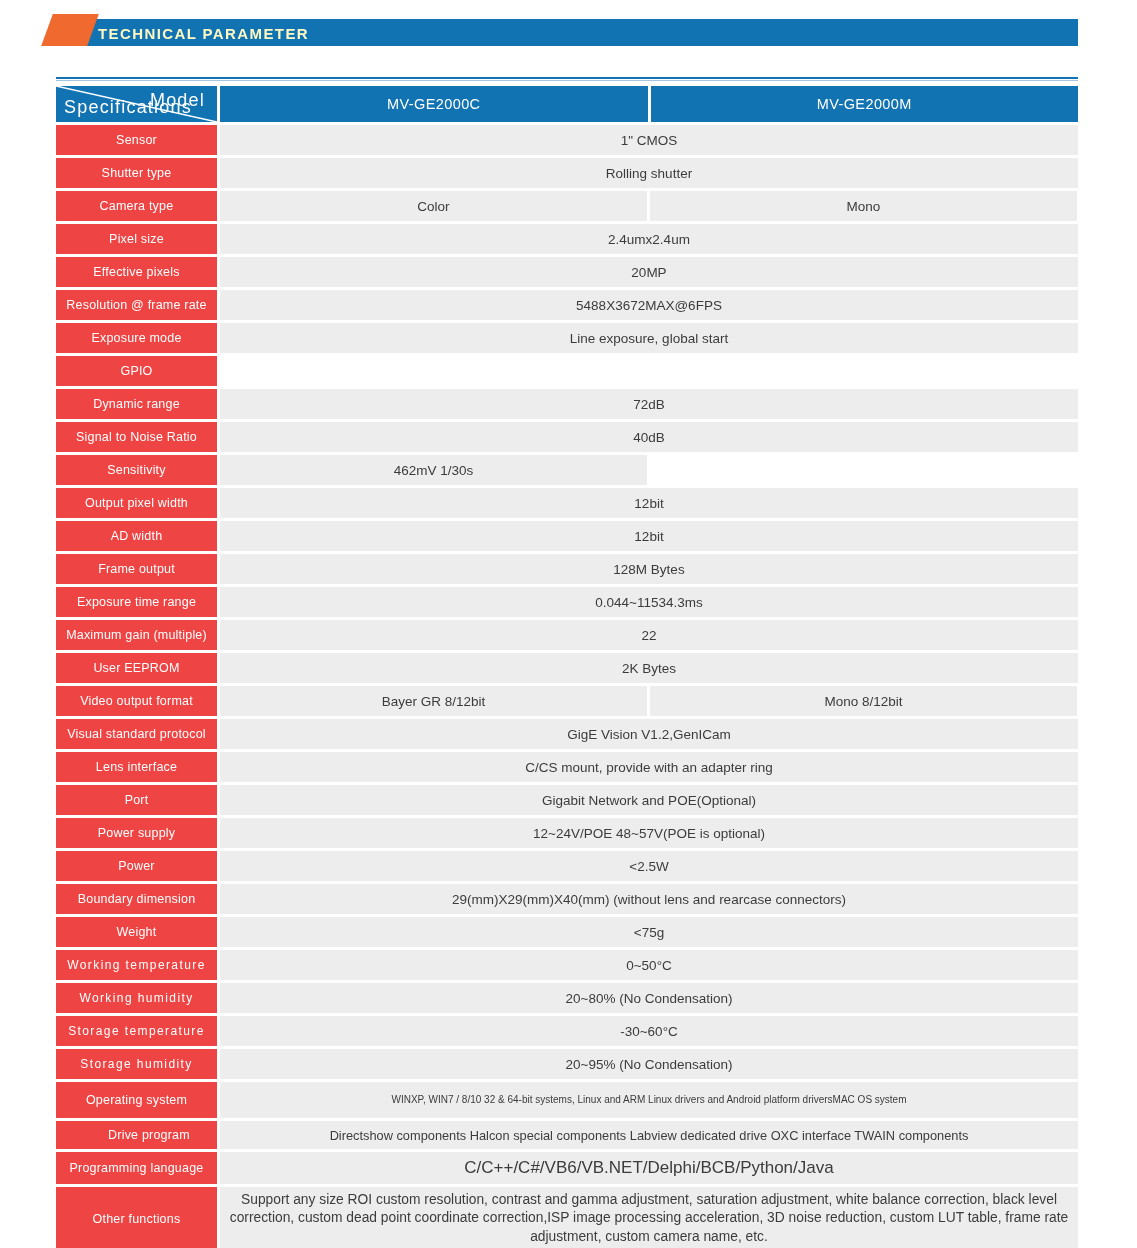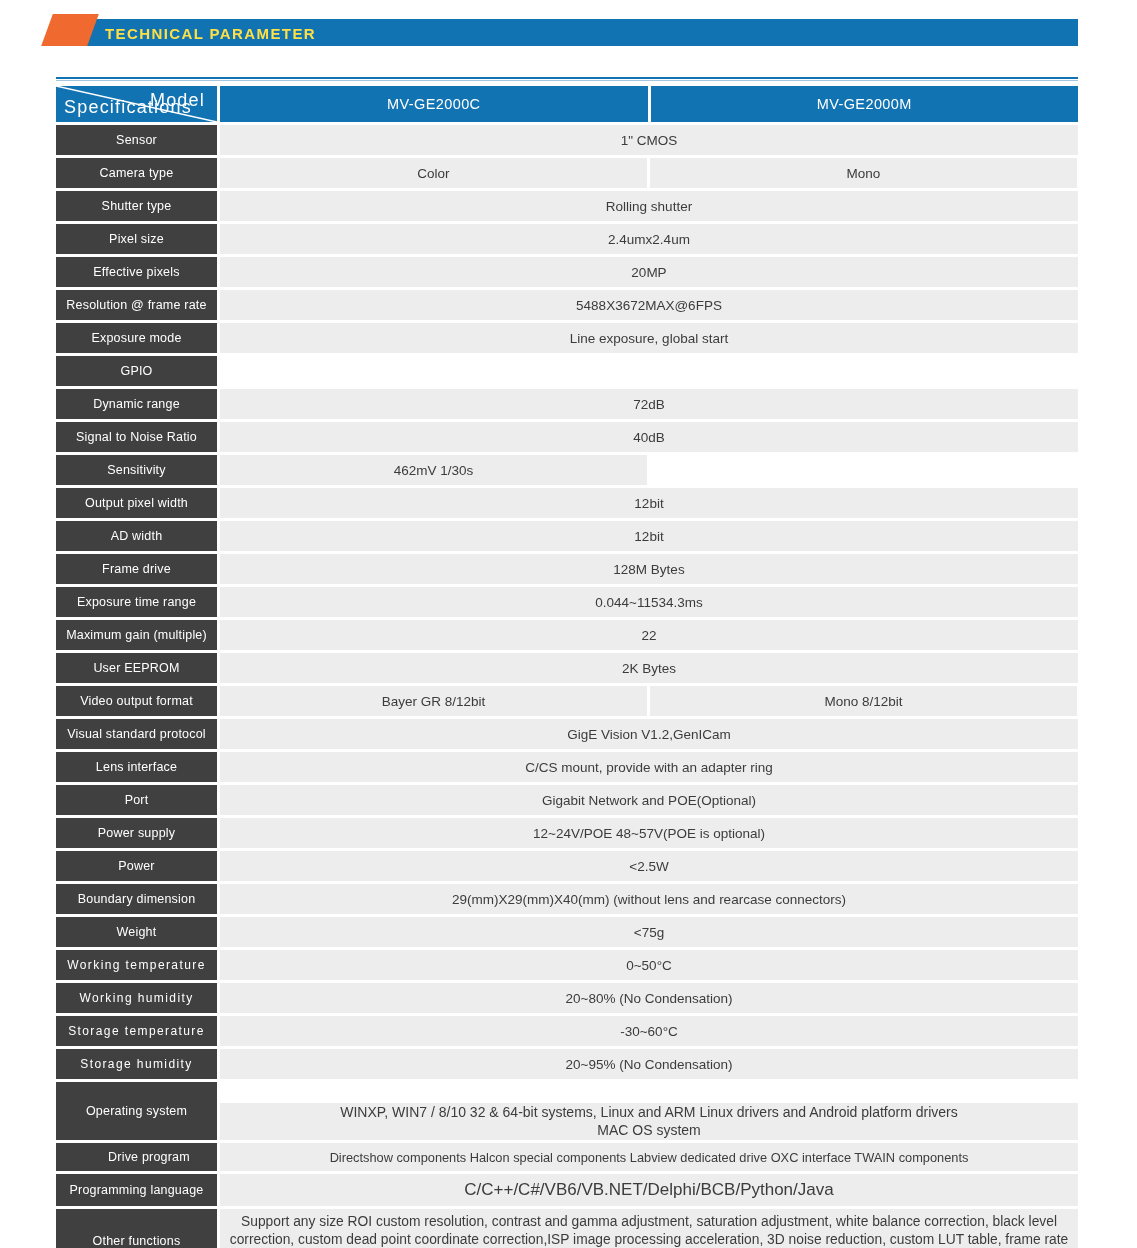--- a/index.html
+++ b/index.html
@@ -14,36 +14,36 @@
   .title-banner {
     position:absolute; left:56px; top:19px; width:1022px; height:27px;
     background:#1173b2;
   }
   .orange-flag {
     position:absolute; left:-9px; top:-5px; width:46px; height:32px;
     background:#f0692f; transform:skewX(-20deg);
   }
   .title-text {
     position:absolute; left:42px; top:50%; transform:translateY(-50%);
-    color:#fde047; font-size:15px; font-weight:bold; letter-spacing:1.4px;margin-left:7px;
+    color:#fef9c3; font-size:15px; font-weight:bold; letter-spacing:1.4px;
   }
 
   
   .rule {
     position:absolute; left:56px; top:77px; width:1022px; height:4px;
     background:linear-gradient(to bottom, #1173b2 0, #1173b2 2px, #ffffff 2px, #ffffff 3px, #a3c6e0 3px, #a3c6e0 4px);
   }
 
   
   .table-wrap { position:absolute; left:56px; top:86px; width:1022px; }
   .row { display:flex; gap:3px; margin-bottom:3px; }
 
   .label-cell {
     flex:0 0 161px; width:161px; min-height:30px;
-    background:#404040; color:#ffffff;
+    background:#ef4444; color:#ffffff;
     display:flex; align-items:center; justify-content:center;
     text-align:left; font-size:12.5px; letter-spacing:0.2px;
     padding:1px 2px;
   }
   .value-cell {
     flex:1; min-height:30px;
     background:#ededed; color:#3c3c3c;
     display:flex; align-items:center; justify-content:center;
     text-align:center; font-size:13.5px; padding:1px 6px;
   }
@@ -60,21 +60,21 @@
   .corner-model { position:absolute; top:4px; right:12px; letter-spacing:1.2px; }
   .corner-spec  { position:absolute; bottom:4px; left:8px; letter-spacing:1.2px; }
   .col-header {
     flex:1; background:#1173b2; color:#ffffff;
     display:flex; align-items:center; justify-content:center;
     font-size:14.5px; letter-spacing:0.4px;
   }
 
   
   .spaced .label-cell { letter-spacing:1.4px; font-size:12px; }
-  .row-os .value-cell { flex-direction:column; font-size:14px; line-height:1.25; min-height:36px;margin-top:21px; }
+  .row-os .value-cell { flex-direction:row; font-size:10px; line-height:1.25; min-height:36px; }
   .row-drive .value-cell { font-size:12.8px; min-height:28px; }
   .row-drive .label-cell { min-height:28px;padding-left:27px; }
   .row-lang .value-cell { font-size:17px; min-height:32px; }
   .row-other .value-cell { font-size:13.8px; line-height:1.34; min-height:62px; padding:4px 2px; }
   .row-other .label-cell { min-height:62px; }
 </style>
 </head>
 <body>
 
 <div class="page">
@@ -97,29 +97,29 @@
       </div>
       <div class="col-header">MV-GE2000C</div>
       <div class="col-header">MV-GE2000M</div>
     </div>
     <div id="spec-rows">
         <div class="row">
           <div class="label-cell">Sensor</div>
           <div class="value-cell">1" CMOS</div>
         </div>
         <div class="row">
+          <div class="label-cell">Shutter type</div>
+          <div class="value-cell">Rolling shutter</div>
+        </div>
+        <div class="row">
           <div class="label-cell">Camera type</div>
           <div class="value-cell half">Color</div>
           <div class="value-cell half">Mono</div>
         </div>
         <div class="row">
-          <div class="label-cell">Shutter type</div>
-          <div class="value-cell">Rolling shutter</div>
-        </div>
-        <div class="row">
           <div class="label-cell">Pixel size</div>
           <div class="value-cell">2.4umx2.4um</div>
         </div>
         <div class="row">
           <div class="label-cell">Effective pixels</div>
           <div class="value-cell">20MP</div>
         </div>
         <div class="row">
           <div class="label-cell">Resolution @ frame rate</div>
           <div class="value-cell">5488X3672MAX@6FPS</div>
@@ -145,21 +145,21 @@
         </div>
         <div class="row">
           <div class="label-cell">Output pixel width</div>
           <div class="value-cell">12bit</div>
         </div>
         <div class="row">
           <div class="label-cell">AD width</div>
           <div class="value-cell">12bit</div>
         </div>
         <div class="row">
-          <div class="label-cell">Frame drive</div>
+          <div class="label-cell">Frame output</div>
           <div class="value-cell">128M Bytes</div>
         </div>
         <div class="row">
           <div class="label-cell">Exposure time range</div>
           <div class="value-cell">0.044~11534.3ms</div>
         </div>
         <div class="row">
           <div class="label-cell">Maximum gain (multiple)</div>
           <div class="value-cell">22</div>
         </div>

